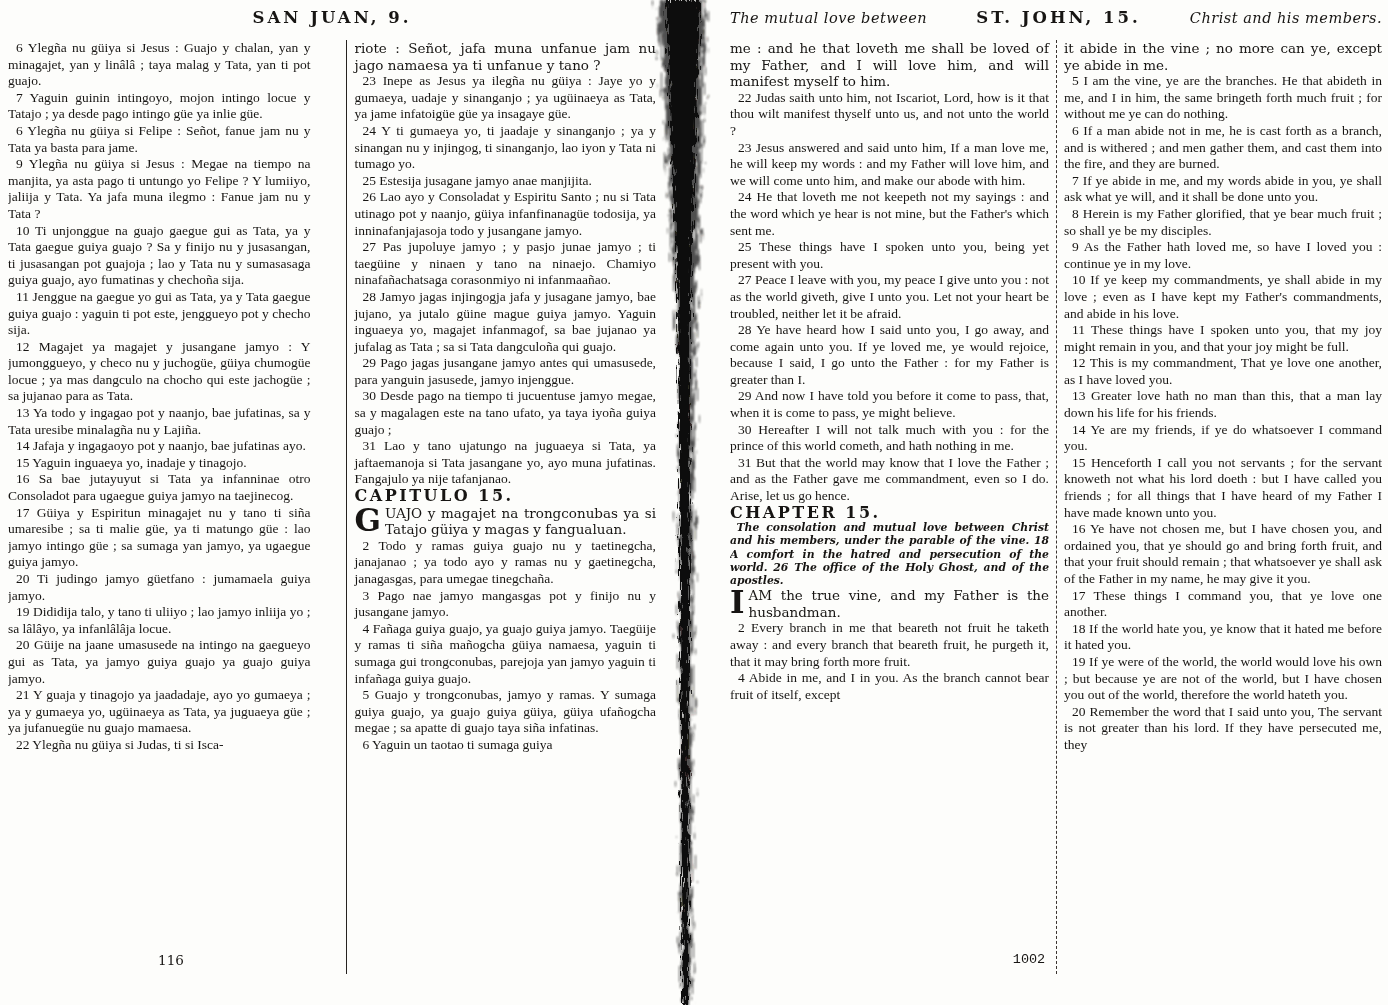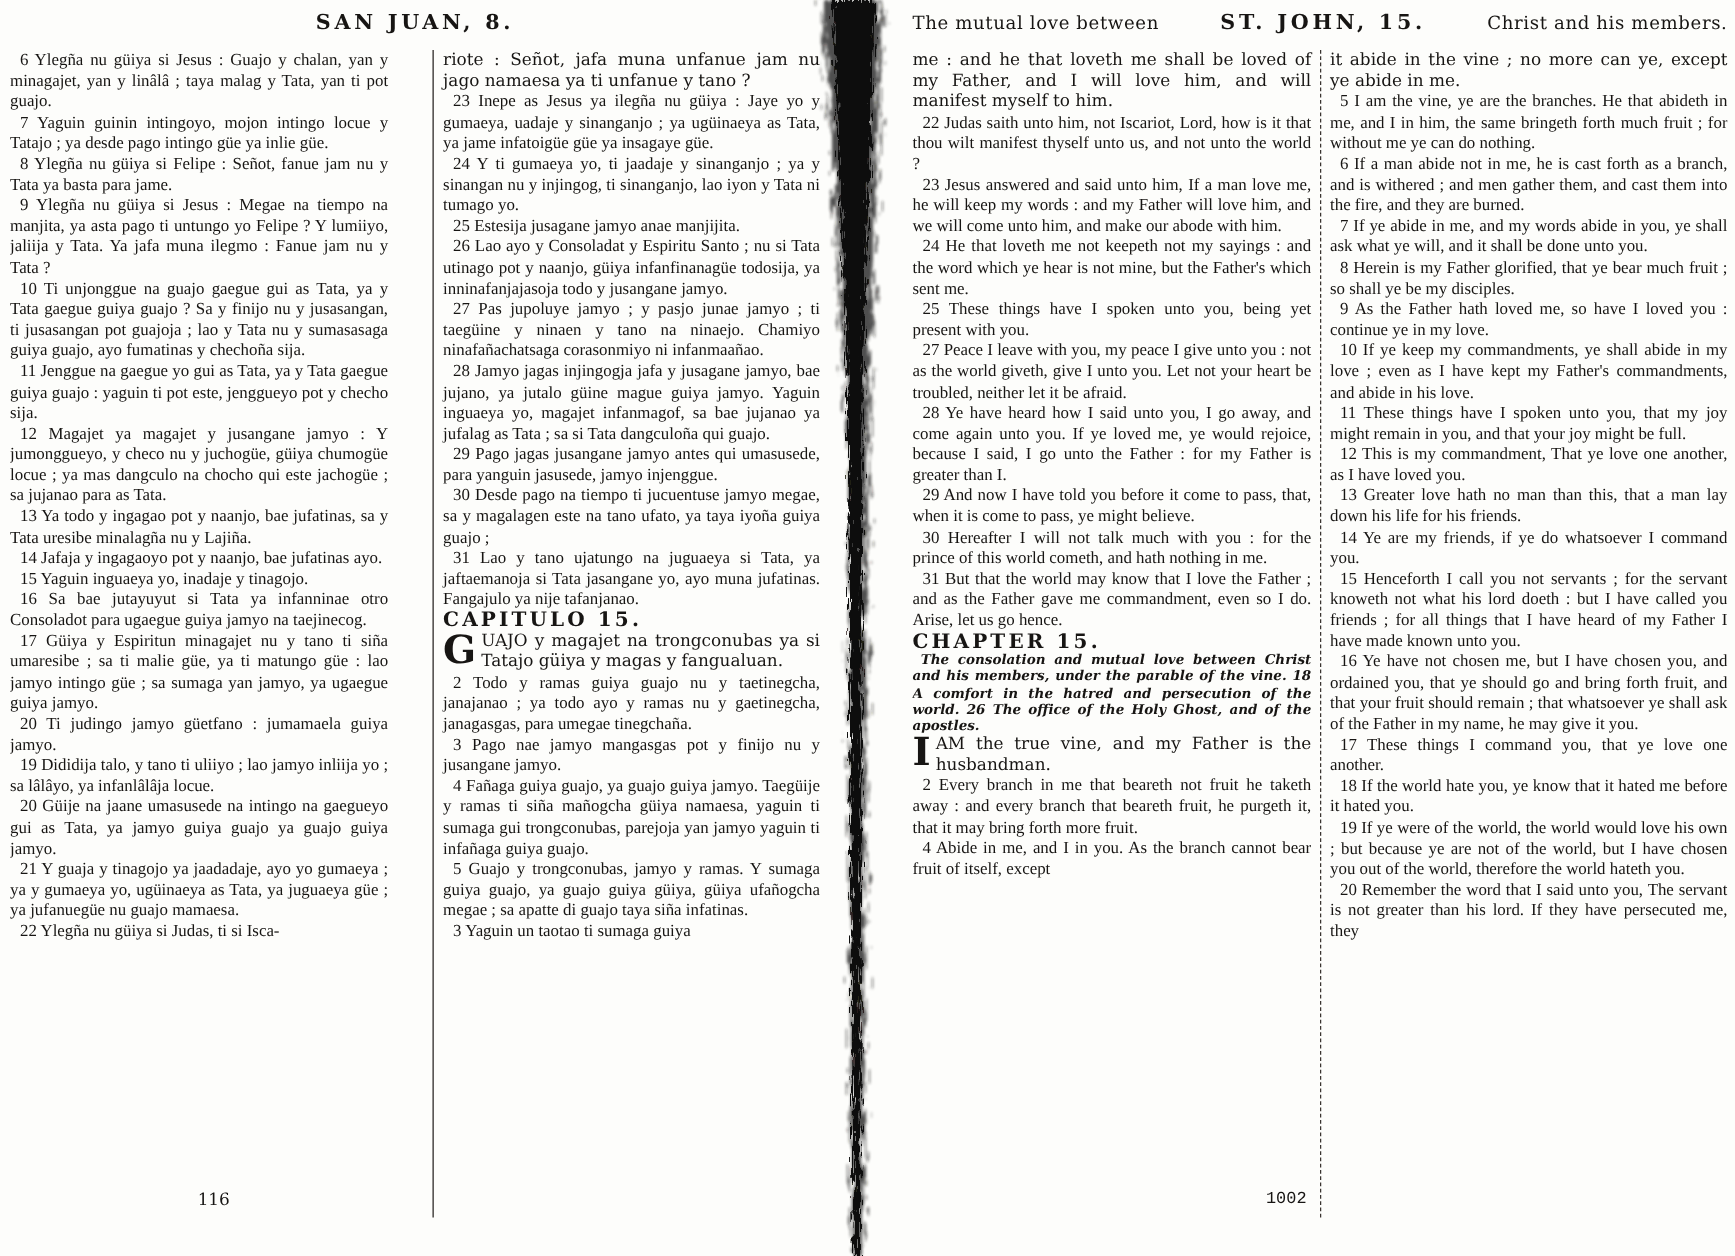--- a/index.html
+++ b/index.html
@@ -8,21 +8,21 @@
     background:#fdfdfb;color:#171513;
     font-family:"DejaVu Serif", serif;
     font-size:13.5px;line-height:16.6px;
   }
   .page{position:absolute;top:10px;}
   .page-left{left:8px;width:648px;}
   .page-right{left:730px;width:652px;}
   .running-head{height:26px;white-space:nowrap;}
   .head-center{font-weight:bold;font-size:16.5px;letter-spacing:3px;text-align:center;}
   .page-right .running-head{display:flex;justify-content:space-between;align-items:baseline;}
-  .head-italic{font-size:14.5px;letter-spacing:.5px;}
+  .head-italic{font-style:italic;font-size:14.5px;letter-spacing:.5px;}
   .cols{display:flex;margin-top:4px;}
   .col{width:50%;height:934px;overflow:hidden;text-align:justify;box-sizing:border-box;}
   .col.first{padding-right:7px;}
   .col.second{padding-left:7px;}
   .page-left .col.second{border-left:1.5px solid #262220;margin-left:29px;}
   .page-right .col.second{border-left:1.5px dashed #3a3430;}
   p.blk{margin:0;padding:0;}
   .verse{text-indent:8px;font-family:Liberation Serif, serif;}
   .cont{text-indent:0;}
   .chapter{text-indent:0;font-weight:bold;font-size:16px;letter-spacing:2.5px;margin:9px 0 5px;}
@@ -31,26 +31,26 @@
   .dropcap{float:left;font-size:31px;line-height:27px;padding:2px 4px 0 0;font-weight:bold;}
   .pagenum{position:absolute;bottom:5px;width:70px;text-align:center;font-size:13.5px;}
   .pagenum-left{left:128px;}
   .pagenum-right{left:264px;font-family:Liberation Mono, monospace;}
   .spine{position:absolute;left:628px;top:0;width:112px;height:1005px;pointer-events:none;}
 </style>
 </head>
 <body>
 
 <div class="page page-left">
-  <div class="running-head head-center">SAN JUAN, 8.</div>
+  <div class="running-head head-center">SAN JUAN, 9.</div>
   <div class="cols">
     <div class="col first" lang="ch">
         <p class="blk verse">6 Ylegña nu güiya si Jesus : Guajo y chalan, yan y minagajet, yan y linâlâ ; taya malag y Tata, yan ti pot guajo.</p>
         <p class="blk verse">7 Yaguin guinin intingoyo, mojon intingo locue y Tatajo ; ya desde pago intingo güe ya inlie güe.</p>
-        <p class="blk verse">8 Ylegña nu güiya si Felipe : Señot, fanue jam nu y Tata ya basta para jame.</p>
+        <p class="blk verse">6 Ylegña nu güiya si Felipe : Señot, fanue jam nu y Tata ya basta para jame.</p>
         <p class="blk verse">9 Ylegña nu güiya si Jesus : Megae na tiempo na manjita, ya asta pago ti untungo yo Felipe ? Y lumiiyo, jaliija y Tata. Ya jafa muna ilegmo : Fanue jam nu y Tata ?</p>
         <p class="blk verse">10 Ti unjonggue na guajo gaegue gui as Tata, ya y Tata gaegue guiya guajo ? Sa y finijo nu y jusasangan, ti jusasangan pot guajoja ; lao y Tata nu y sumasasaga guiya guajo, ayo fumatinas y chechoña sija.</p>
         <p class="blk verse">11 Jenggue na gaegue yo gui as Tata, ya y Tata gaegue guiya guajo : yaguin ti pot este, jenggueyo pot y checho sija.</p>
         <p class="blk verse">12 Magajet ya magajet y jusangane jamyo : Y jumonggueyo, y checo nu y juchogüe, güiya chumogüe locue ; ya mas dangculo na chocho qui este jachogüe ; sa jujanao para as Tata.</p>
         <p class="blk verse">13 Ya todo y ingagao pot y naanjo, bae jufatinas, sa y Tata uresibe minalagña nu y Lajiña.</p>
         <p class="blk verse">14 Jafaja y ingagaoyo pot y naanjo, bae jufatinas ayo.</p>
         <p class="blk verse">15 Yaguin inguaeya yo, inadaje y tinagojo.</p>
         <p class="blk verse">16 Sa bae jutayuyut si Tata ya infanninae otro Consoladot para ugaegue guiya jamyo na taejinecog.</p>
         <p class="blk verse">17 Güiya y Espiritun minagajet nu y tano ti siña umaresibe ; sa ti malie güe, ya ti matungo güe : lao jamyo intingo güe ; sa sumaga yan jamyo, ya ugaegue guiya jamyo.</p>
         <p class="blk verse">20 Ti judingo jamyo güetfano : jumamaela guiya jamyo.</p>
@@ -69,21 +69,21 @@
         <p class="blk verse">28 Jamyo jagas injingogja jafa y jusagane jamyo, bae jujano, ya jutalo güine mague guiya jamyo.  Yaguin inguaeya yo, magajet infanmagof, sa bae jujanao ya jufalag as Tata ; sa si Tata dangculoña qui guajo.</p>
         <p class="blk verse">29 Pago jagas jusangane jamyo antes qui umasusede, para yanguin jasusede, jamyo injenggue.</p>
         <p class="blk verse">30 Desde pago na tiempo ti jucuentuse jamyo megae, sa y magalagen este na tano ufato, ya taya iyoña guiya guajo ;</p>
         <p class="blk verse">31 Lao y tano ujatungo na juguaeya si Tata, ya jaftaemanoja si Tata jasangane yo, ayo muna jufatinas.  Fangajulo ya nije tafanjanao.</p>
         <p class="blk chapter">CAPITULO 15.</p>
         <p class="blk dropcap-verse"><span class="dropcap">G</span>UAJO y magajet na trongconubas ya si Tatajo güiya y magas y fangualuan.</p>
         <p class="blk verse">2 Todo y ramas guiya guajo nu y taetinegcha, janajanao ; ya todo ayo y ramas nu y gaetinegcha, janagasgas, para umegae tinegchaña.</p>
         <p class="blk verse">3 Pago nae jamyo mangasgas pot y finijo nu y jusangane jamyo.</p>
         <p class="blk verse">4 Fañaga guiya guajo, ya guajo guiya jamyo.  Taegüije y ramas ti siña mañogcha güiya namaesa, yaguin ti sumaga gui trongconubas, parejoja yan jamyo yaguin ti infañaga guiya guajo.</p>
         <p class="blk verse">5 Guajo y trongconubas, jamyo y ramas.  Y sumaga guiya guajo, ya guajo guiya güiya, güiya ufañogcha megae ; sa apatte di guajo taya siña infatinas.</p>
-        <p class="blk verse">3 Yaguin un taotao ti sumaga guiya</p>
+        <p class="blk verse">6 Yaguin un taotao ti sumaga guiya</p>
       </div>
   </div>
   <div class="pagenum pagenum-left">116</div>
 </div>
 
 <svg class="spine" width="112" height="1005" viewBox="0 0 112 1005" xmlns="http://www.w3.org/2000/svg">
   <defs>
     <filter id="ragged" x="-40%" y="-5%" width="180%" height="110%">
       <feTurbulence type="fractalNoise" baseFrequency="0.55 0.045" numOctaves="3" seed="7" result="n"></feTurbulence>
       <feDisplacementMap in="SourceGraphic" in2="n" scale="22"></feDisplacementMap>

